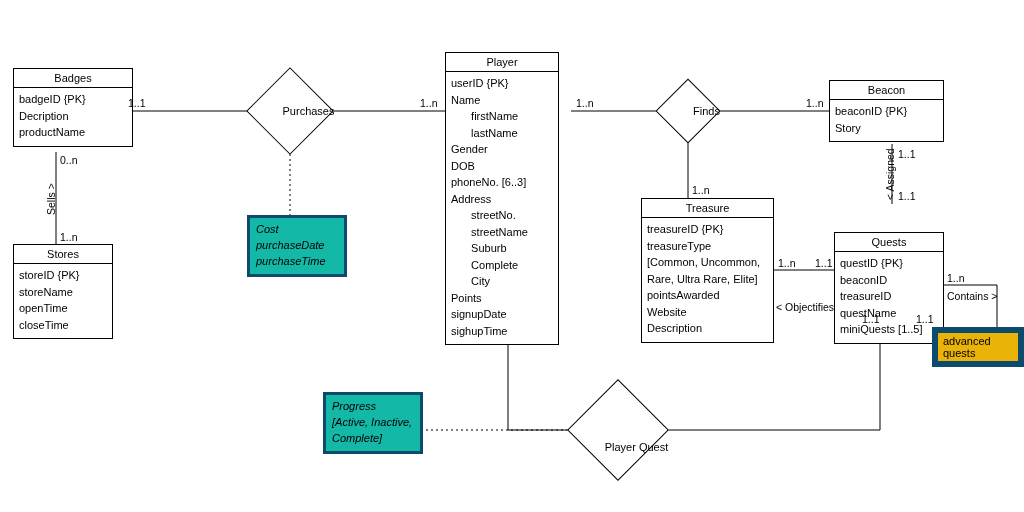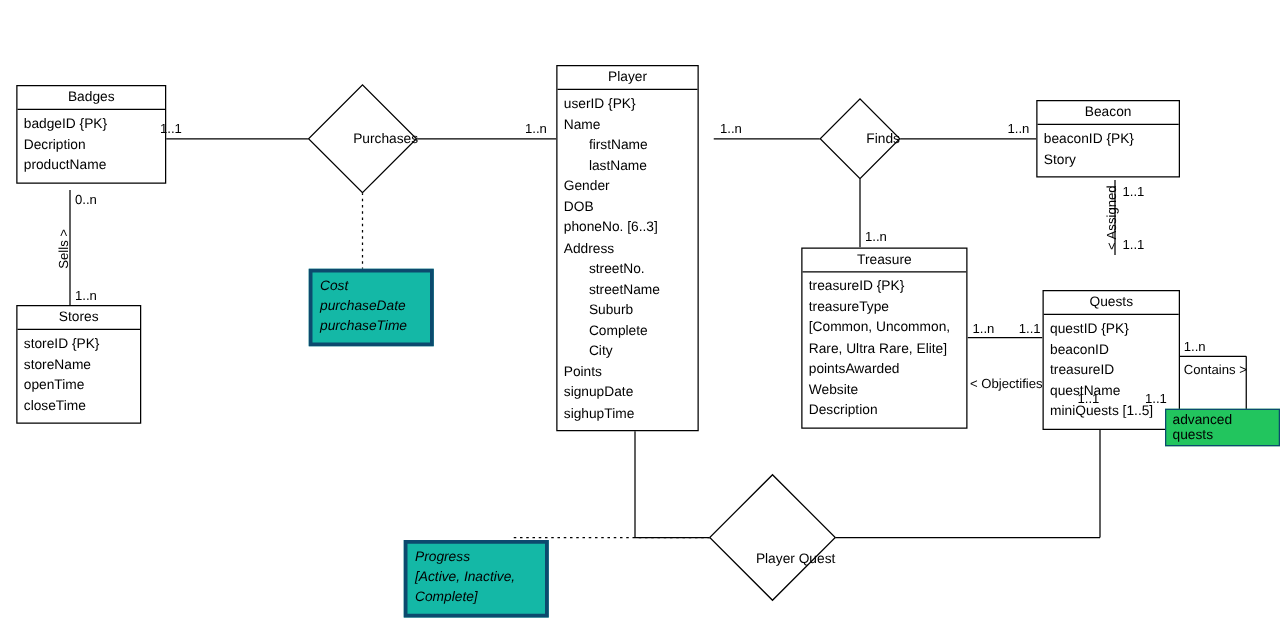--- a/index.html
+++ b/index.html
@@ -74,23 +74,23 @@
     font-size: 10.5px;
     white-space: nowrap;
   }
   .lbl.rot {
     transform: rotate(-90deg);
     transform-origin: left top;
   }
 
   .freebox {
     position: absolute;
-    border: 1px solid #0c4a6e;
+    border: 6px solid #0c4a6e;
     padding: 2px 5px;
-    background: #22c55e;
+    background: #eab308;
   }
 </style>
 </head>
 <body>
 
 <div class="canvas">
 
   <svg class="wires">
 
     <line x1="123" y1="111" x2="247" y2="111" stroke="#000"></line>
@@ -203,21 +203,21 @@
 
   <div class="diamond" style="left:582px; top:394px; width:72px; height:72px;"></div>
   <div class="diamond-label" style="left:618px; top:447px;">Player Quest</div>
 
   <div class="relbox" style="left:247px; top:215px; width:100px;">
     <div>Cost</div>
     <div>purchaseDate</div>
     <div>purchaseTime</div>
   </div>
 
-  <div class="relbox" style="left:323px; top:432px; width:116px;">
+  <div class="relbox" style="left:323px; top:392px; width:100px;">
     <div>Progress</div>
     <div>[Active, Inactive,</div>
     <div>Complete]</div>
   </div>
 
   <div class="freebox" style="left:932px; top:327px;">advanced quests</div>
 
   <span class="lbl rot" style="left:45px; top:215px;">Sells &gt;</span>
   <span class="lbl rot" style="left:884px; top:200px;">&lt; Assigned</span>
   <span class="lbl" style="left:776px; top:273px;margin-top:28px;">&lt; Objectifies</span>

